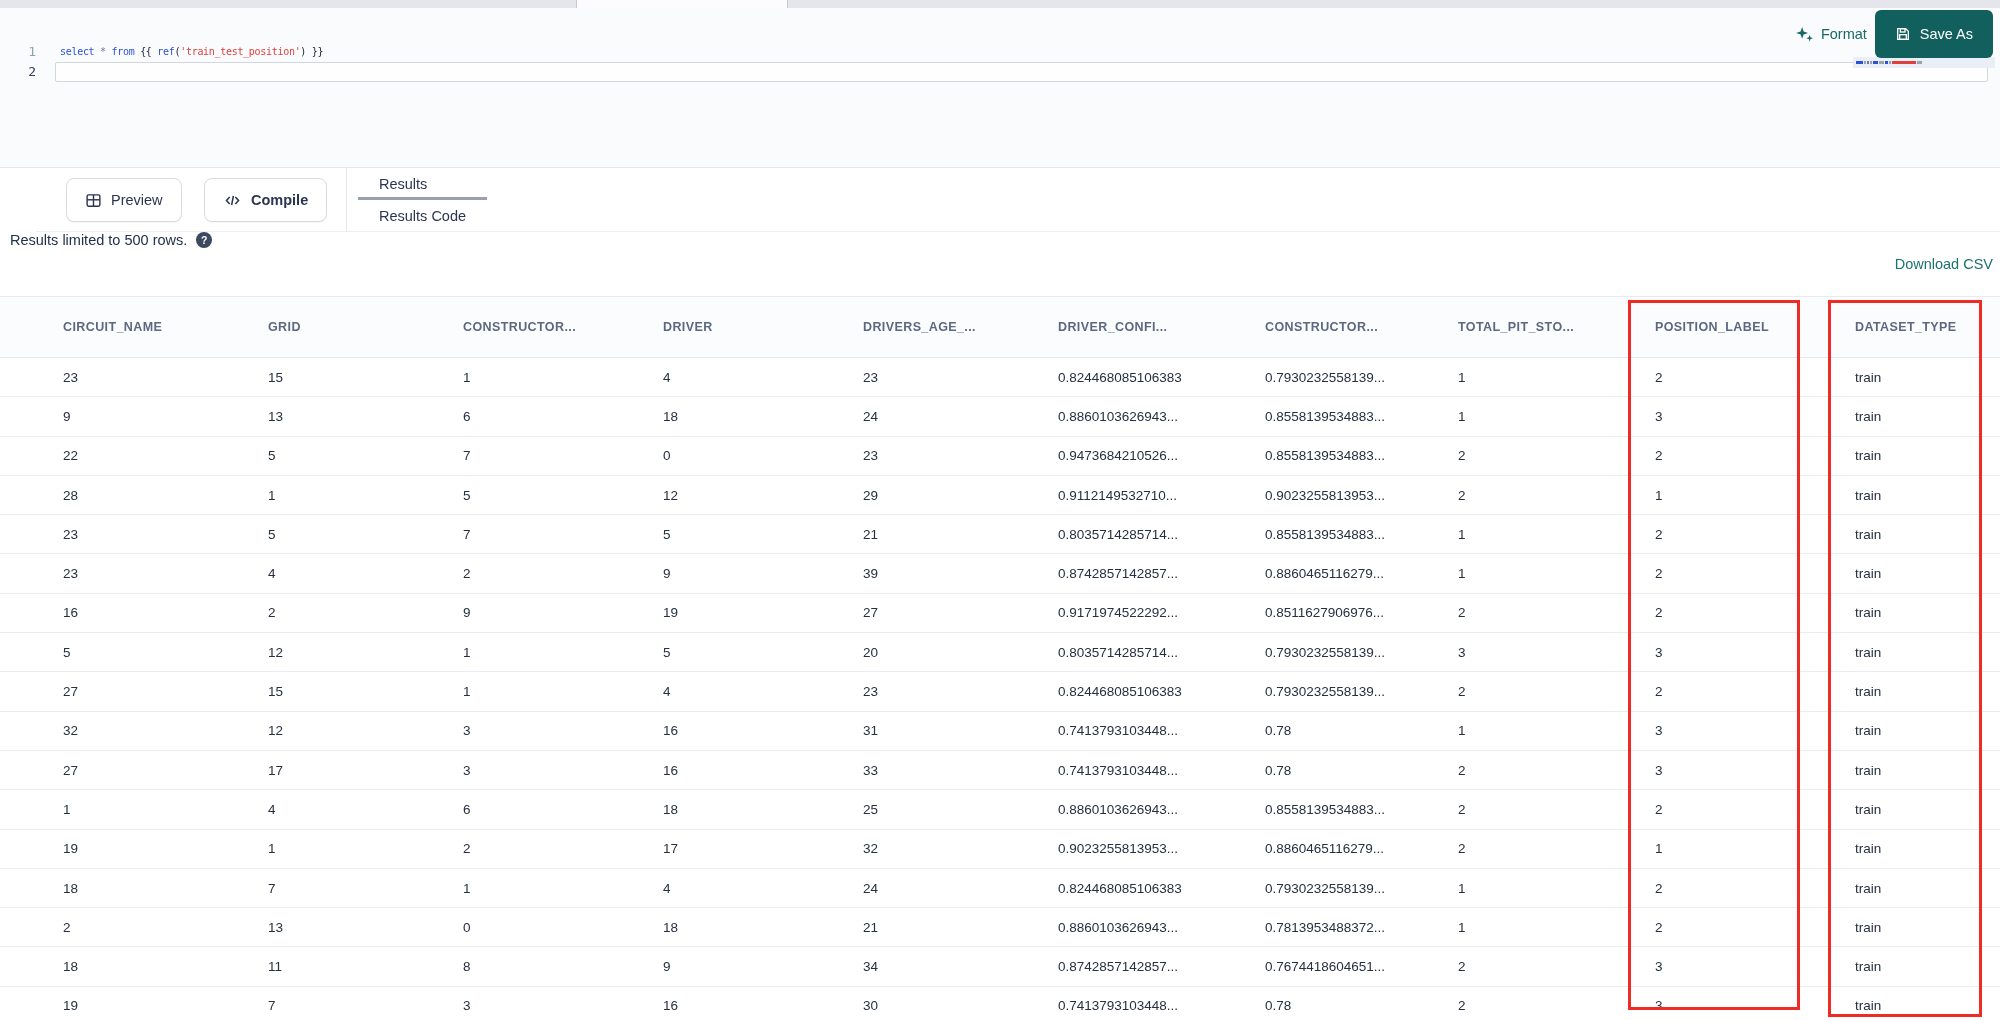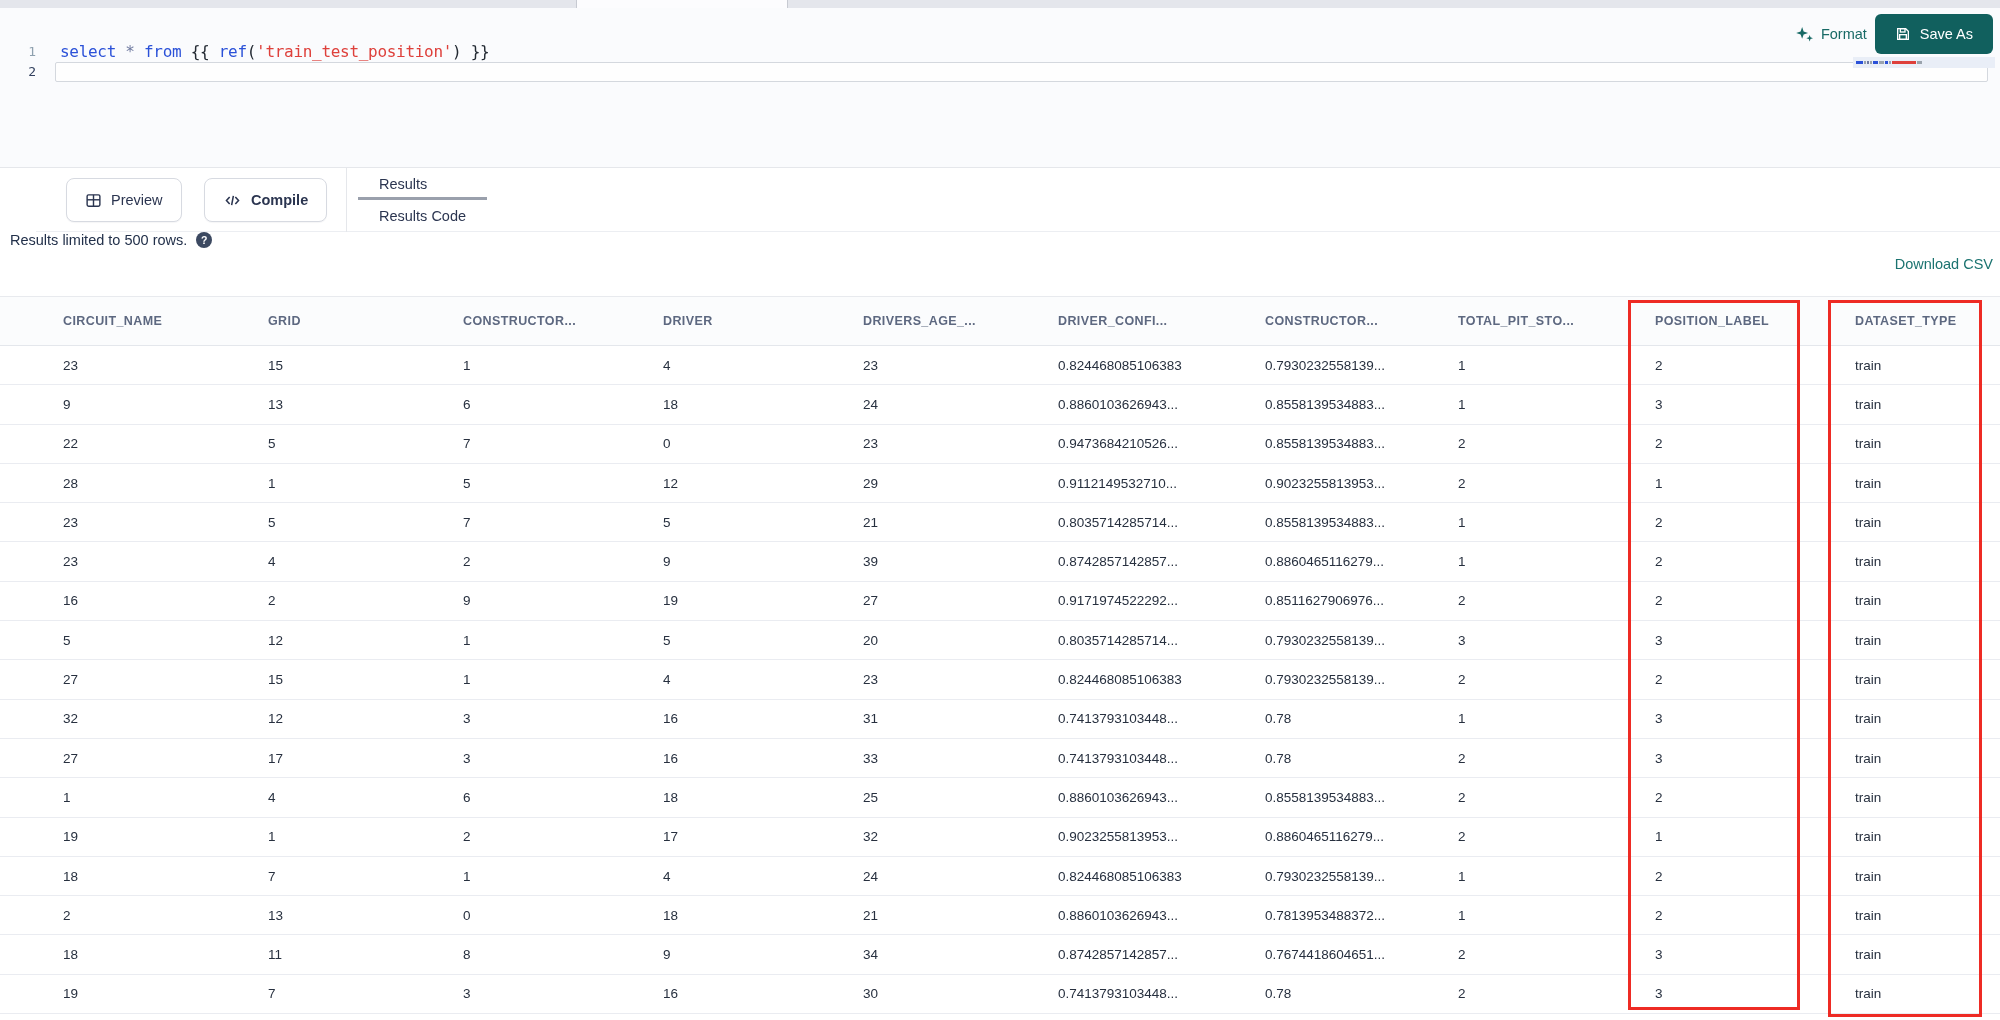--- a/index.html
+++ b/index.html
@@ -15,34 +15,34 @@
     background:#fcfcfe; border-left:1px solid #c7cad2; border-right:1px solid #c7cad2; }
 
   
   .editor { position:absolute; left:0; top:8px; width:2000px; height:160px;
     background:#fafbfd; border-bottom:1px solid #e5e7eb; }
   .gutter-num { position:absolute; left:14px; width:22px; text-align:right;
     font-family:"DejaVu Sans Mono", monospace; font-size:13px; line-height:20px; }
   .gutter-num.n1 { top:34px; color:#8ea0ae; }
   .gutter-num.n2 { top:54px; color:#32405e; }
   .code-line1 { position:absolute; left:60px; top:34px; height:20px; line-height:20px;
-    font-family:"DejaVu Sans Mono", monospace; font-size:16px; letter-spacing:-0.3px; white-space:pre; z-index:2; }
+    font-family:"DejaVu Sans Mono", monospace; font-size:10px; letter-spacing:-0.3px; white-space:pre; z-index:2; }
   .tok-keyword { color:#2b51d8; }
   .tok-operator { color:#6f7aa0; }
   .tok-string { color:#de403b; }
   .tok-plain { color:#232a33; }
   .active-line-box { position:absolute; left:55px; top:54px; width:1933px; height:20px;
     background:#fefefe; border:1px solid #d4d8de; border-radius:2px; }
 
   .editor-actions { position:absolute; top:5px; right:7px; height:42px;
     display:flex; align-items:center; gap:8px; z-index:3; }
   .format-btn { display:flex; align-items:center; gap:7px; cursor:pointer;
     color:#186a66; font-size:14.5px; }
   .saveas-btn { display:flex; align-items:center; gap:9px; background:#11605e; color:#ffffff;
-    border:none; border-radius:6px; height:40px; padding:0 20px; font-size:14.5px;
+    border:none; border-radius:6px; height:48px; padding:0 20px; font-size:14.5px;
     font-family:"Liberation Sans", sans-serif; cursor:pointer; }
   .minimap { position:absolute; top:49px; right:5px; width:142px; height:11px;
     background:#e9eef7; display:flex; align-items:center; padding-left:3px; z-index:2; }
   .mini-tok { display:inline-block; height:3px; margin-right:1px; }
   .mini-keyword { background:#2b51d8; } .mini-operator { background:#6f7aa0; }
   .mini-string { background:#de403b; } .mini-plain { background:#9aa3ad; }
 
   
   .toolbar { position:absolute; left:0; top:168px; width:2000px; height:64px;
     background:#ffffff; border-bottom:1px solid #eceef2;margin-left:36px; }
@@ -64,21 +64,21 @@
     gap:9px; font-size:14.5px; color:#22304a; }
   .help-icon { width:16px; height:16px; border-radius:50%; background:#3c4961; color:#ffffff;
     font-size:10.5px; font-weight:bold; display:flex; align-items:center; justify-content:center; cursor:pointer; }
   .download-csv { position:absolute; right:7px; top:0; height:64px; display:flex; align-items:center;
     color:#1b7370; font-size:14.5px; cursor:pointer; }
 
   
   .rtable { position:absolute; left:0; top:296px; width:2000px; }
   .grid-row { display:grid; padding-left:50px;
     grid-template-columns:205px 195px 200px 200px 195px 207px 193px 197px 200px 1fr; }
-  .thead-row { height:50px; background:#fbfcfd; border-top:1px solid #e8eaee; border-bottom:1px solid #e4e7ec; }
+  .thead-row { height:62px; background:#fbfcfd; border-top:1px solid #e8eaee; border-bottom:1px solid #e4e7ec; }
   .hcell { display:flex; align-items:center; padding-left:13px; font-size:12.5px; font-weight:bold;
     letter-spacing:0.4px; color:#5d6880; white-space:nowrap; }
   .trow { height:39.3px; background:#ffffff; border-bottom:1px solid #eaecf1; }
   .tcell { display:flex; align-items:center; padding-left:13px; font-size:13.5px;
     color:#27303f; white-space:nowrap; }
 
   
   .redbox { position:absolute; border:3px solid #ee2b24; z-index:6; pointer-events:none; }
   .redbox.box1 { left:1628px; top:300px; width:172px; height:710px; }
   .redbox.box2 { left:1828px; top:300px; width:154px; height:717px; }

